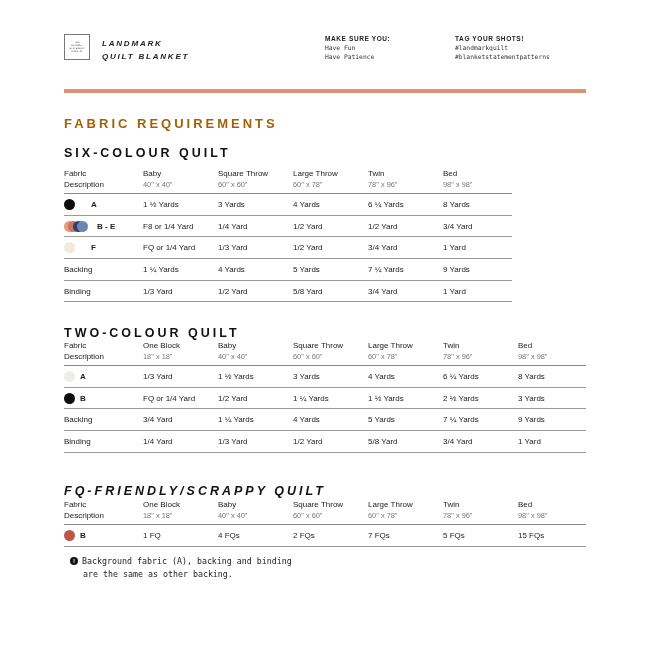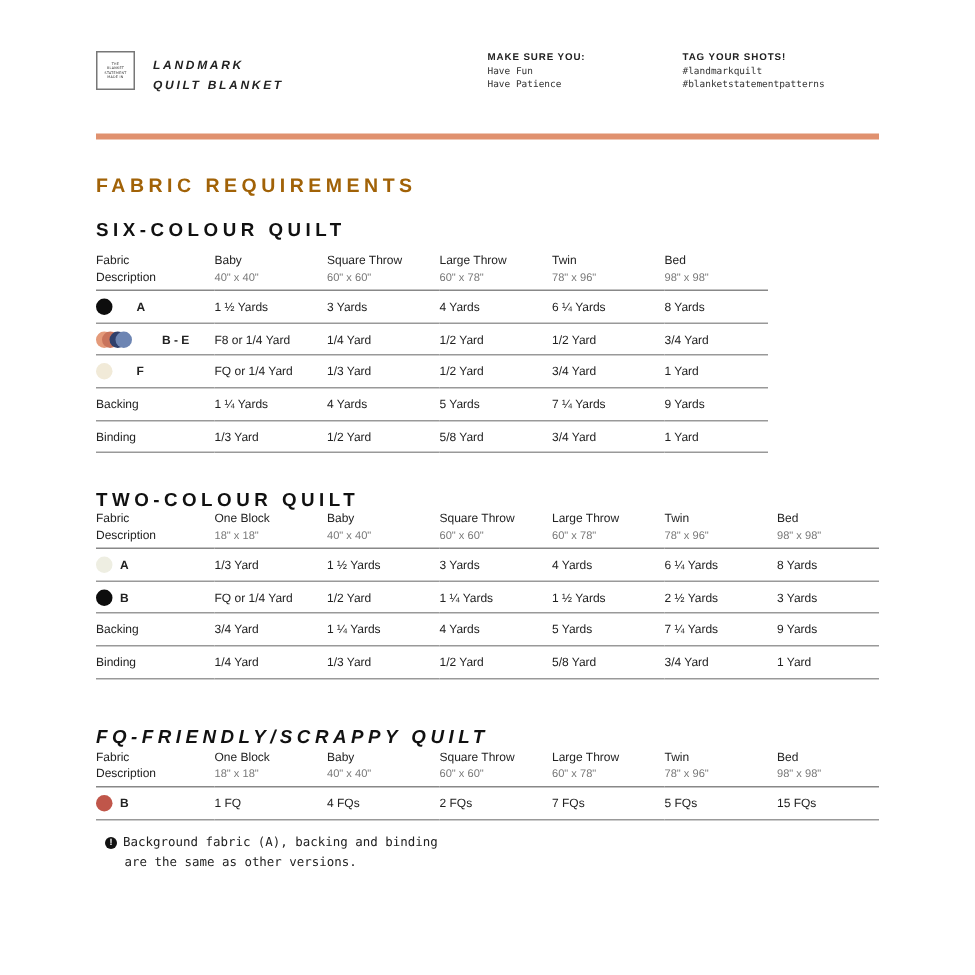--- a/index.html
+++ b/index.html
@@ -24,21 +24,21 @@
   table.req { position: absolute; left: 64px; border-collapse: collapse; font-size: 8px; color: #222; }
   table.req th, table.req td { text-align: left; padding: 0; font-weight: normal; vertical-align: middle; }
   table.req thead th { padding-bottom: 3px; border-bottom: 1.5px solid #888; vertical-align: top; line-height: 11px; }
   table.req thead .dim { color: #777; font-size: 7.4px; }
   table.req tbody td { height: 21.7px; border-bottom: 1.3px solid #999; }
 
   .swatch { display: inline-block; width: 11px; height: 11px; border-radius: 50%; vertical-align: middle; }
   .code { font-weight: bold; display: inline-block; margin-left: 10px; vertical-align: middle; }
   .multi { display: inline-block; position: relative; width: 24px; height: 11px; vertical-align: middle; }
   .multi .swatch { position: absolute; top: 0; }
-  .code-tight { margin-left: 20px; }
+  .code-tight { margin-left: 9px; }
 
   .note { position: absolute; left: 70px; top: 555px; font-family: "DejaVu Sans Mono", monospace; font-size: 8.3px; line-height: 12.5px; color: #222; }
   .note .bullet { display: inline-block; width: 8px; height: 8px; border-radius: 50%; background: #111; color: #fff; font-size: 6px; line-height: 8px; text-align: center; font-family: "Liberation Sans", sans-serif; font-weight: bold; vertical-align: 1px; margin-right: 4px; }
   .note .l2 { padding-left: 13px; }
 </style>
 </head>
 <body>
 
 <div class="header">
   <div class="logo-box">
@@ -290,14 +290,14 @@
       <td>2 FQs</td>
       <td>7 FQs</td>
       <td>5 FQs</td>
       <td>15 FQs</td>
     </tr>
   </tbody>
 </table>
 
 <div class="note">
   <div><span class="bullet">!</span><span>Background fabric (A), backing and binding</span></div>
-  <div class="l2">are the same as other versions.</div>
+  <div class="l2">are the same as other backing.</div>
 </div>
 
 </body></html>

